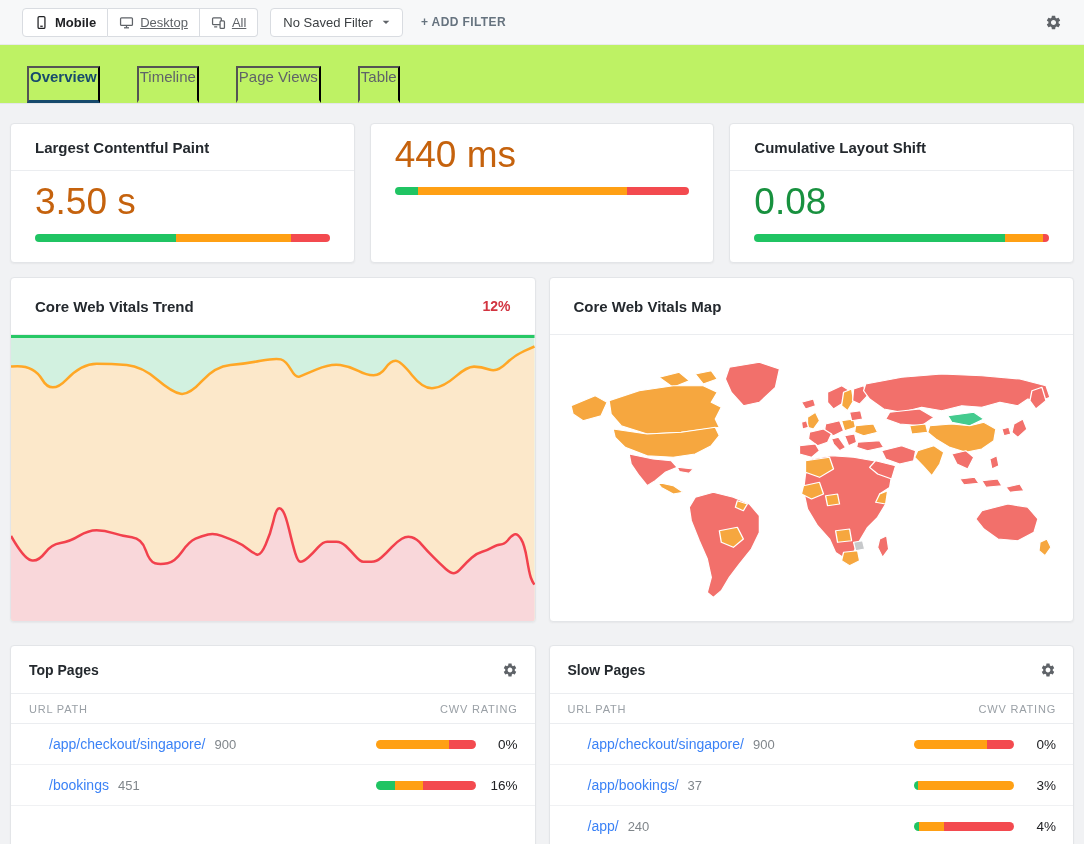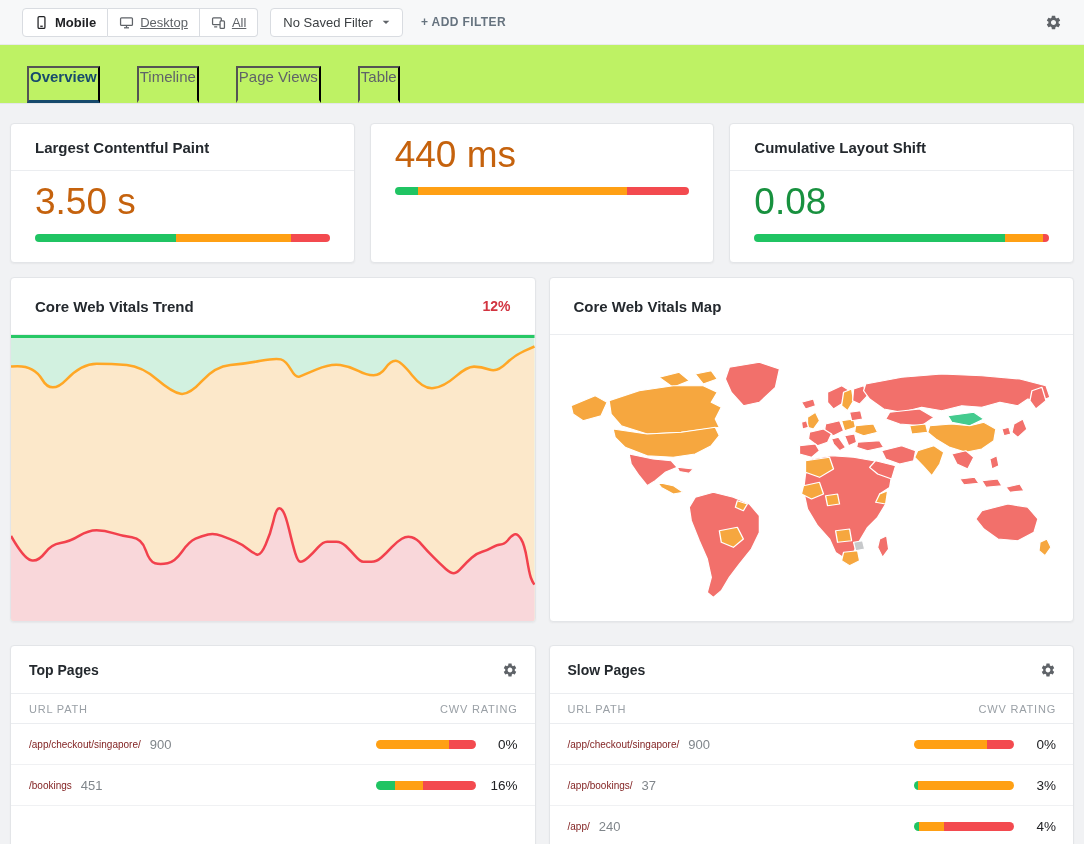--- a/index.html
+++ b/index.html
@@ -69,21 +69,21 @@
   .pages-head { height:48px; display:flex; align-items:center; justify-content:space-between;
                 padding:0 17px 0 18px; border-bottom:1px solid #ebedf0; }
   .pages-title { font-size:14px; font-weight:bold; }
   .card-gear { color:#5f6368; width:16px; height:16px; cursor:pointer; }
   .card-gear svg { width:16px; height:16px; display:block; }
   .cols { height:30px; display:flex; align-items:center; justify-content:space-between;
           padding:0 17px 0 18px; border-bottom:1px solid #ebedf0;
           font-size:11px; letter-spacing:.8px; color:#9aa0a6; }
   .prow { height:41px; display:flex; align-items:center; padding:0 17px 0 18px;
           border-bottom:1px solid #f0f1f3; }
-  .ppath { font-size:10px; color:#7f1d1d; }
+  .ppath { font-size:14px; color:#3b82f6;margin-left:20px; }
   .pcount { font-size:13px; color:#80868b; margin-left:9px; }
   .mini-bar { width:100px; height:9px; border-radius:5px; overflow:hidden; display:flex; margin-left:auto; }
   .mini-bar > div { height:100%; }
   .ppct { width:42px; text-align:right; font-size:13.5px; color:#202124; }
 </style>
 </head>
 <body>
 
 <div class="toolbar">
   <div class="segmented">

